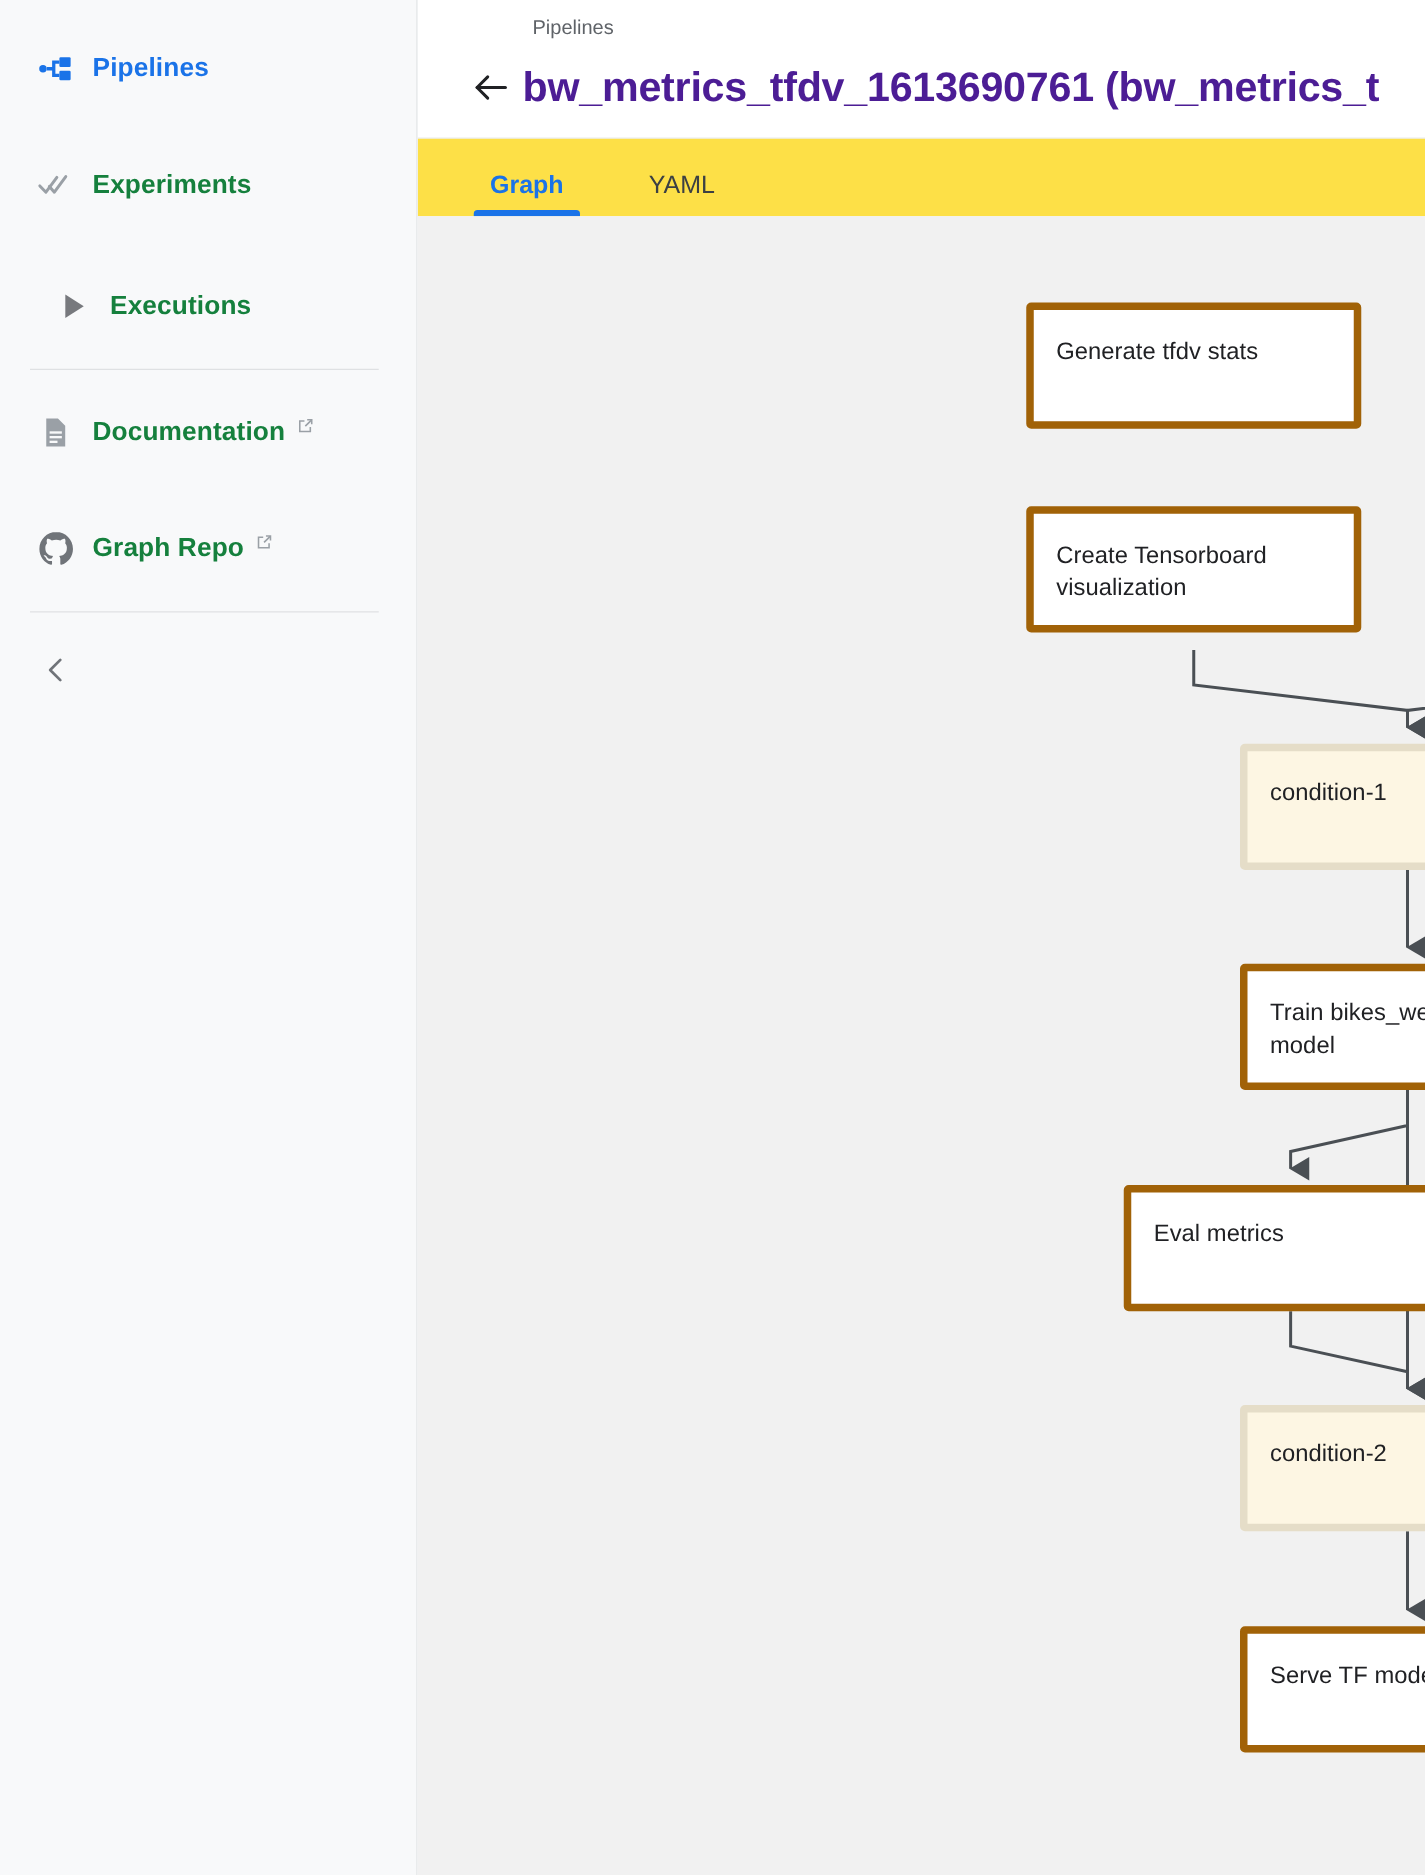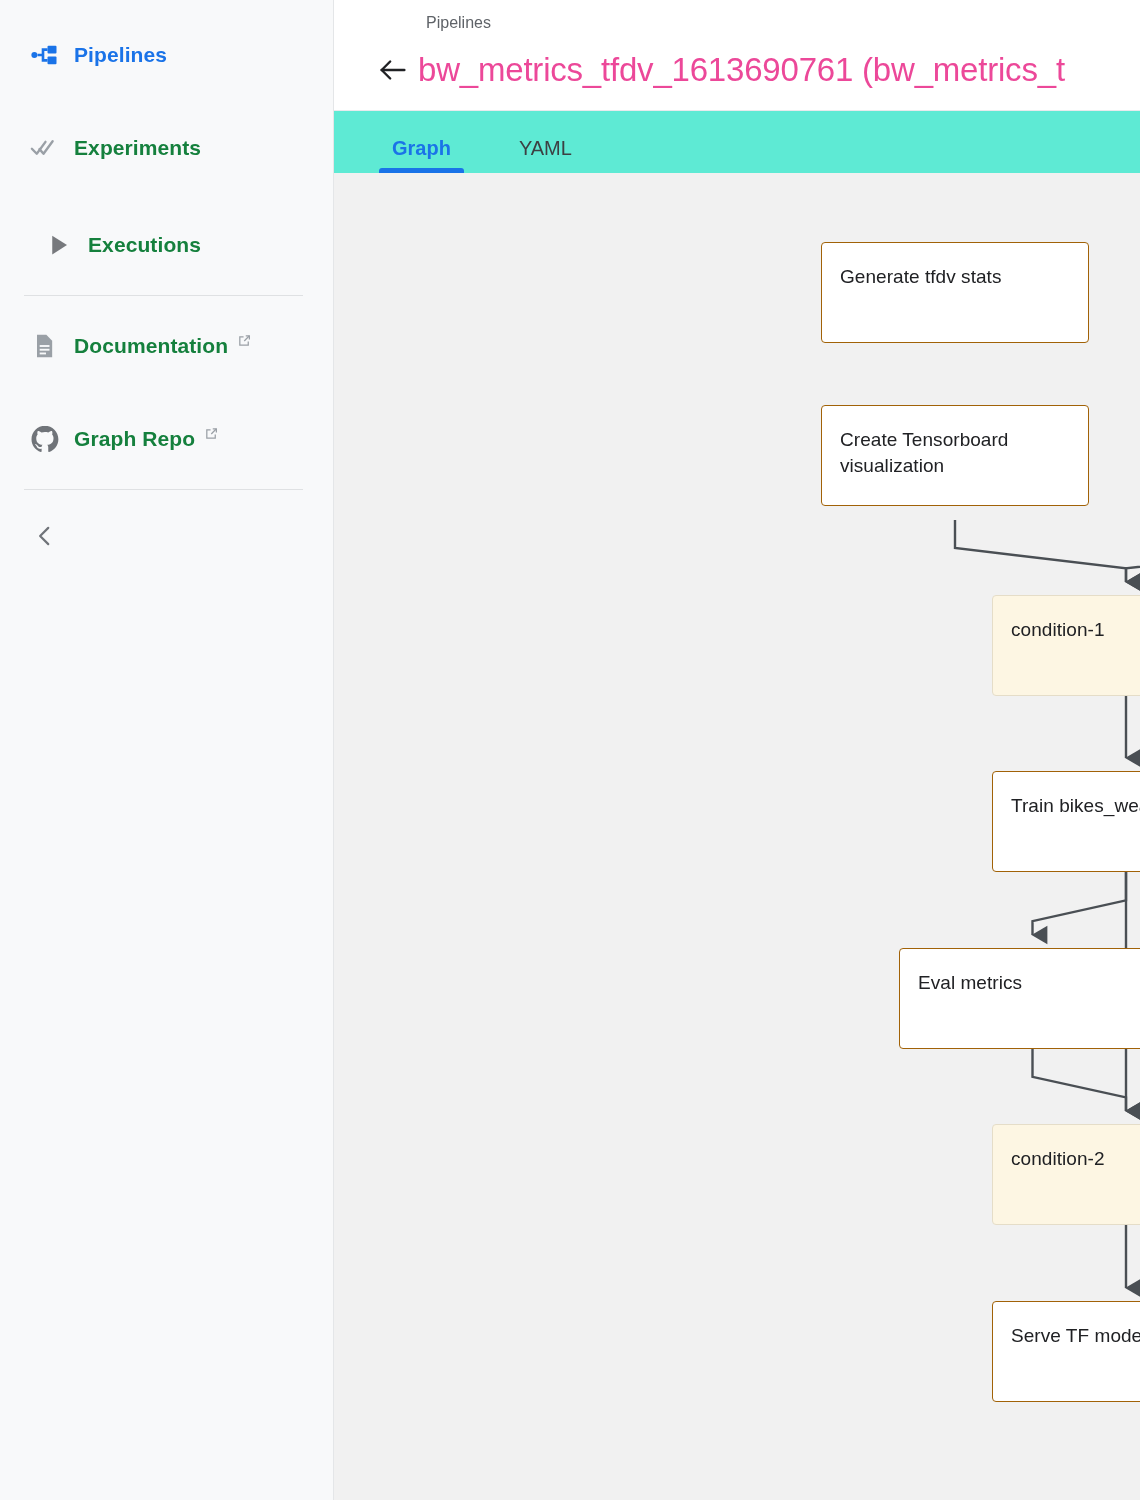--- a/index.html
+++ b/index.html
@@ -119,33 +119,33 @@
   }
   .back-arrow {
     width: 42px;
     min-width: 42px;
     display: flex;
     align-items: center;
     cursor: pointer;
   }
   .page-title {
     font-size: 33px;
-    color: #ec4899;
-    font-weight: 400;
+    color: #4c1d95;
+    font-weight: 700;
     white-space: nowrap;
     letter-spacing: -0.2px;
     line-height: 44px;
     text-align: right;
   }
   .tabs {
     display: flex;
     align-items: flex-end;
     height: 62px;
     padding-left: 50px;
-    background: #5eead4;
+    background: #fde047;
     flex: 0 0 auto;
     box-sizing: border-box;
   }
   .tab {
     font-size: 20px;
     color: #3c4043;
     padding: 0 8px 13px 8px;
     margin-right: 52px;
     cursor: pointer;
     position: relative;
@@ -181,21 +181,21 @@
     position: absolute;
     left: 0;
     top: 0;
     width: 100%;
     height: 100%;
     pointer-events: none;
   }
   .node {
     position: absolute;
     background: #ffffff;
-    border: 1px solid #a16207;
+    border: 6px solid #a16207;
     border-radius: 4px;
     box-sizing: border-box;
     cursor: pointer;
     padding: 21px 18px 0 18px;
   }
   .node.condition {
     background: #fdf6e3;
     border-color: #e5ddc8;
   }
   .node-label {

